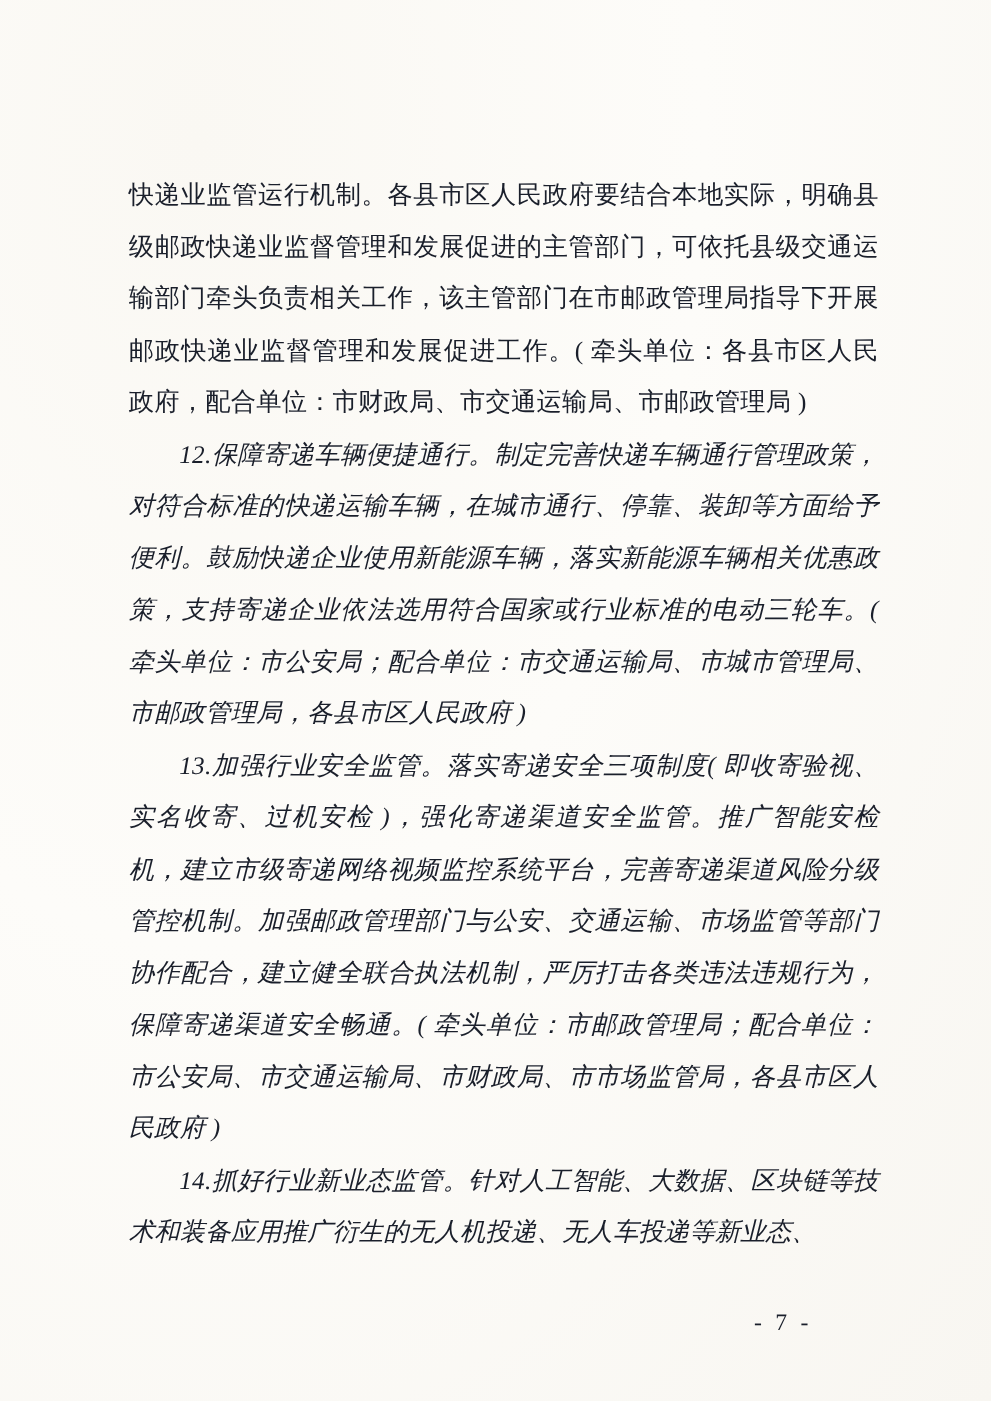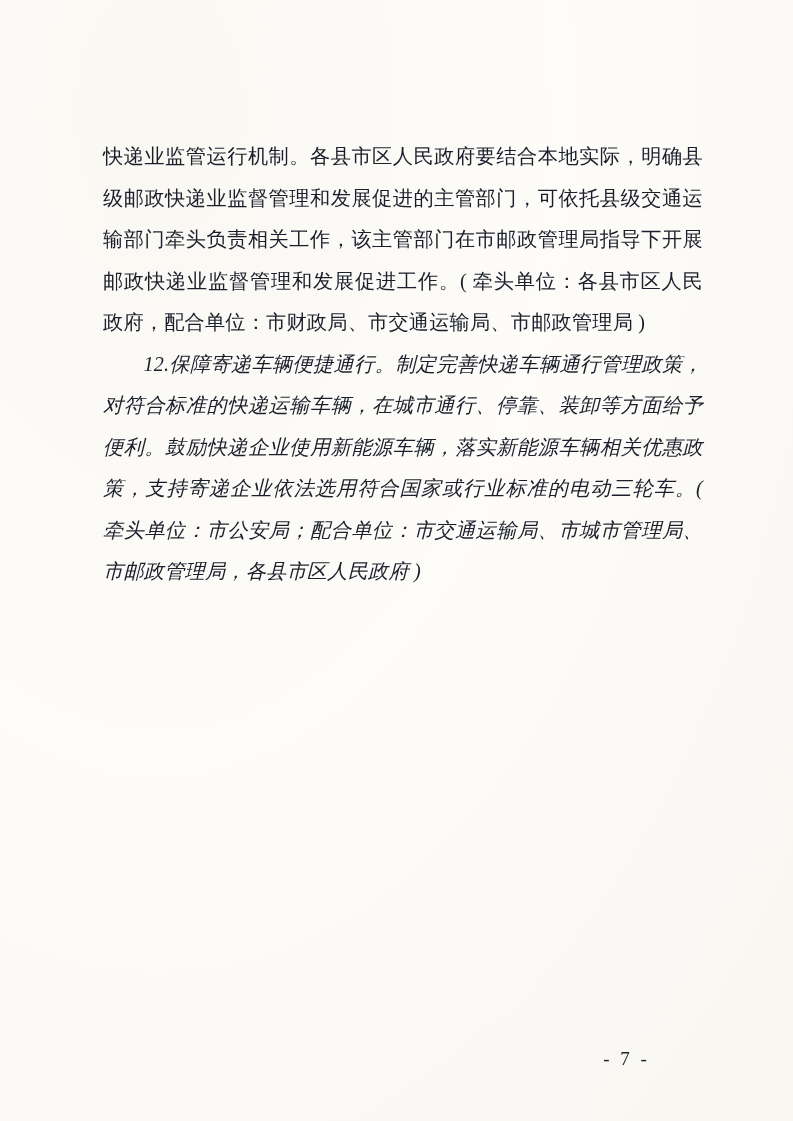--- a/index.html
+++ b/index.html
@@ -70,18 +70,20 @@
 </style>
 </head>
 <body>
 
 <div class="page">
   <div class="paper-tint"></div>
 
   <div class="content">
     <p class="para">快递业监管运行机制。各县市区人民政府要结合本地实际，明确县级邮政快递业监督管理和发展促进的主管部门，可依托县级交通运输部门牵头负责相关工作，该主管部门在市邮政管理局指导下开展邮政快递业监督管理和发展促进工作。( 牵头单位：各县市区人民政府，配合单位：市财政局、市交通运输局、市邮政管理局 )</p>
     <p class="para indent">12.保障寄递车辆便捷通行。制定完善快递车辆通行管理政策，对符合标准的快递运输车辆，在城市通行、停靠、装卸等方面给予便利。鼓励快递企业使用新能源车辆，落实新能源车辆相关优惠政策，支持寄递企业依法选用符合国家或行业标准的电动三轮车。( 牵头单位：市公安局；配合单位：市交通运输局、市城市管理局、市邮政管理局，各县市区人民政府 )</p>
+    <p class="para indent">13.加强行业安全监管。落实寄递安全三项制度( 即收寄验视、实名收寄、过机安检 )，强化寄递渠道安全监管。推广智能安检机，建立市级寄递网络视频监控系统平台，完善寄递渠道风险分级管控机制。加强邮政管理部门与公安、交通运输、市场监管等部门协作配合，建立健全联合执法机制，严厉打击各类违法违规行为，保障寄递渠道安全畅通。( 牵头单位：市邮政管理局；配合单位：市公安局、市交通运输局、市财政局、市市场监管局，各县市区人民政府 )</p>
+    <p class="para indent">14.抓好行业新业态监管。针对人工智能、大数据、区块链等技术和装备应用推广衍生的无人机投递、无人车投递等新业态、</p>
   </div>
 
   <div class="page-number">
     <span class="pn-inner">- 7 -</span>
   </div>
 </div>
 
 </body></html>

